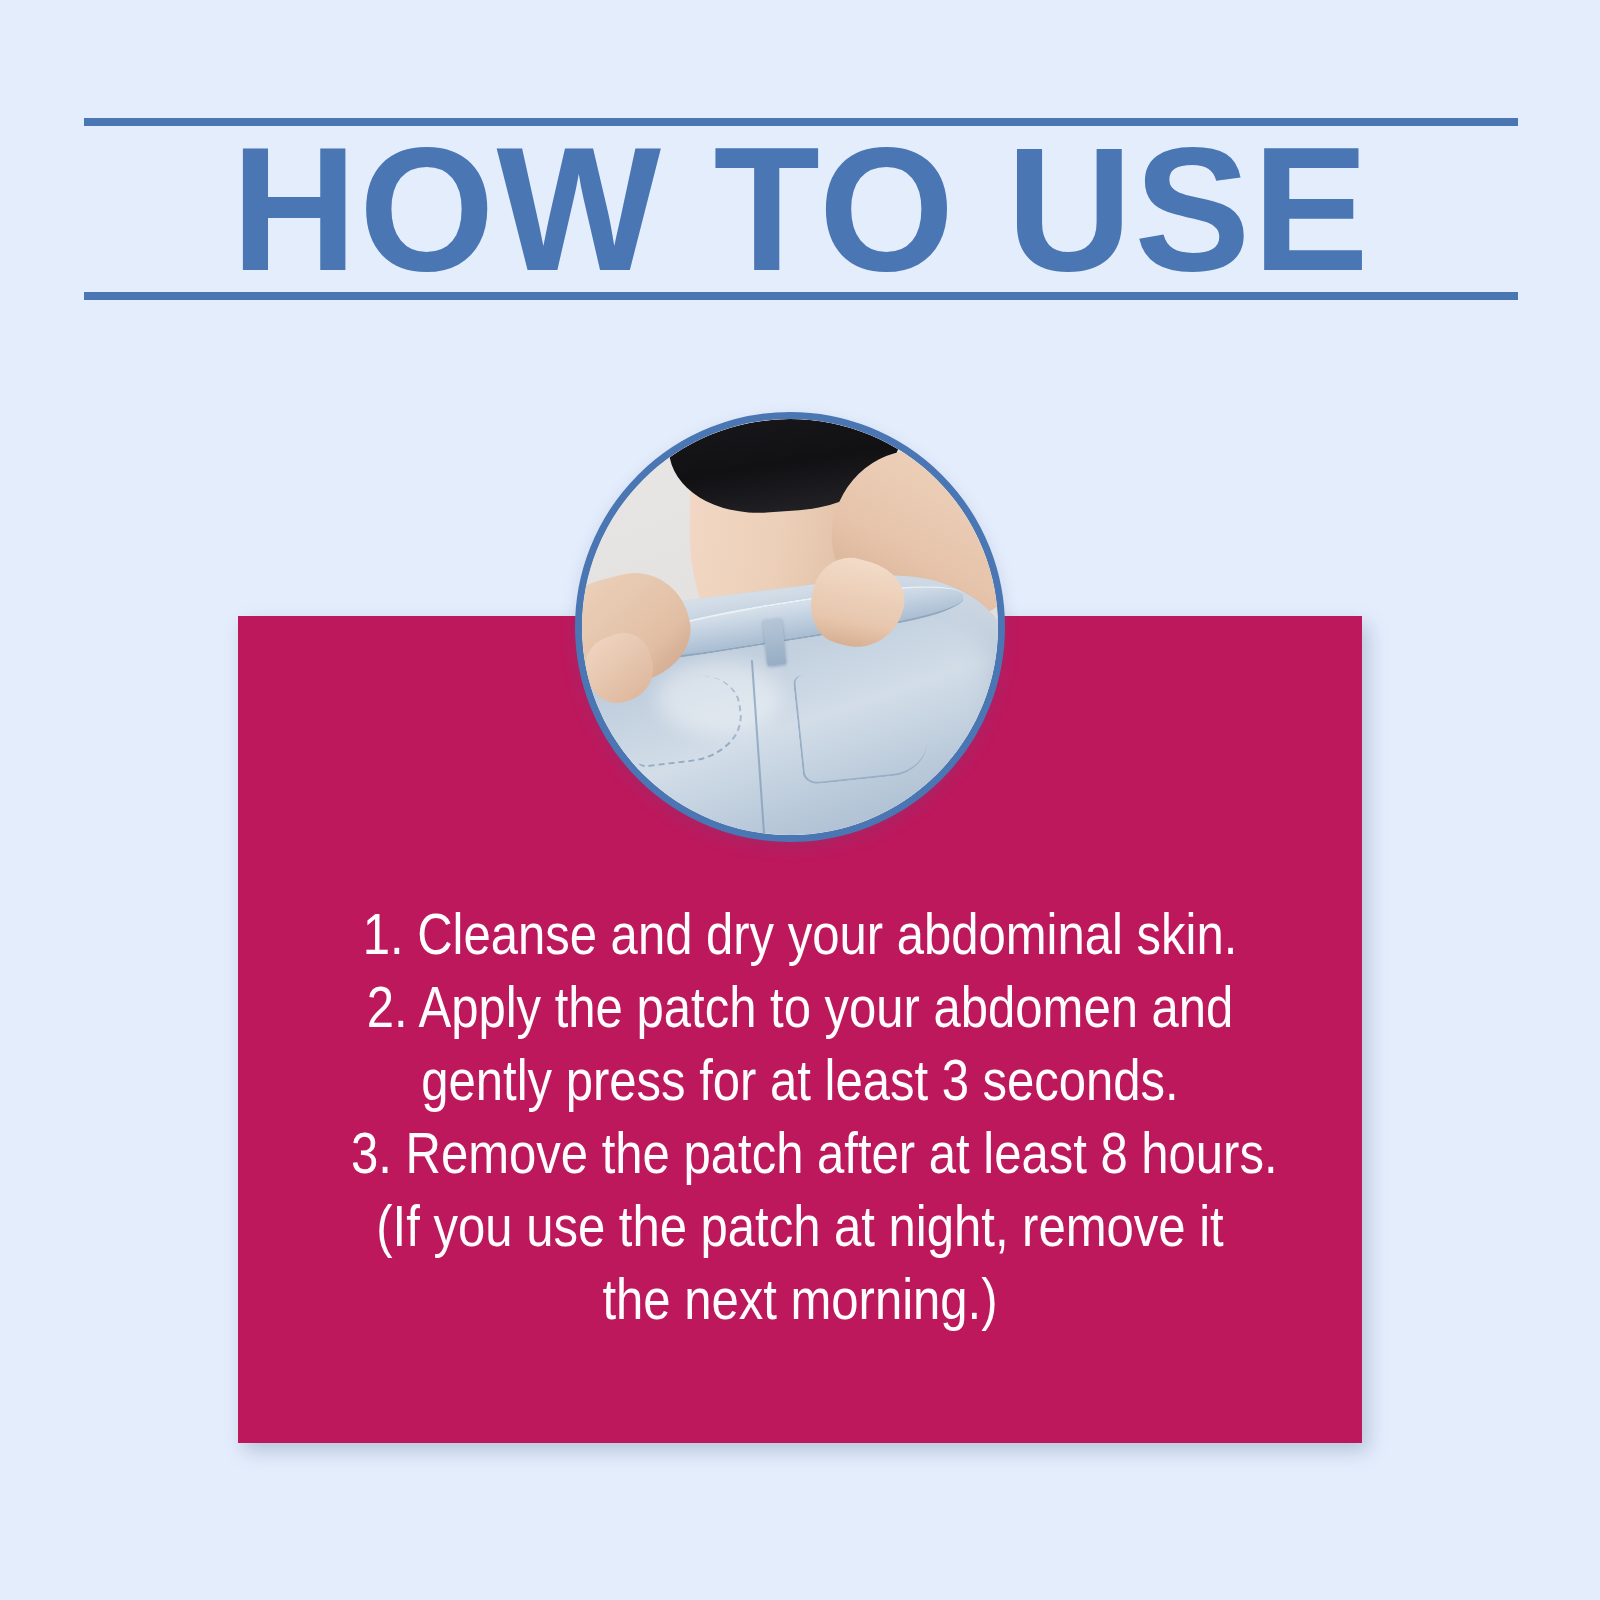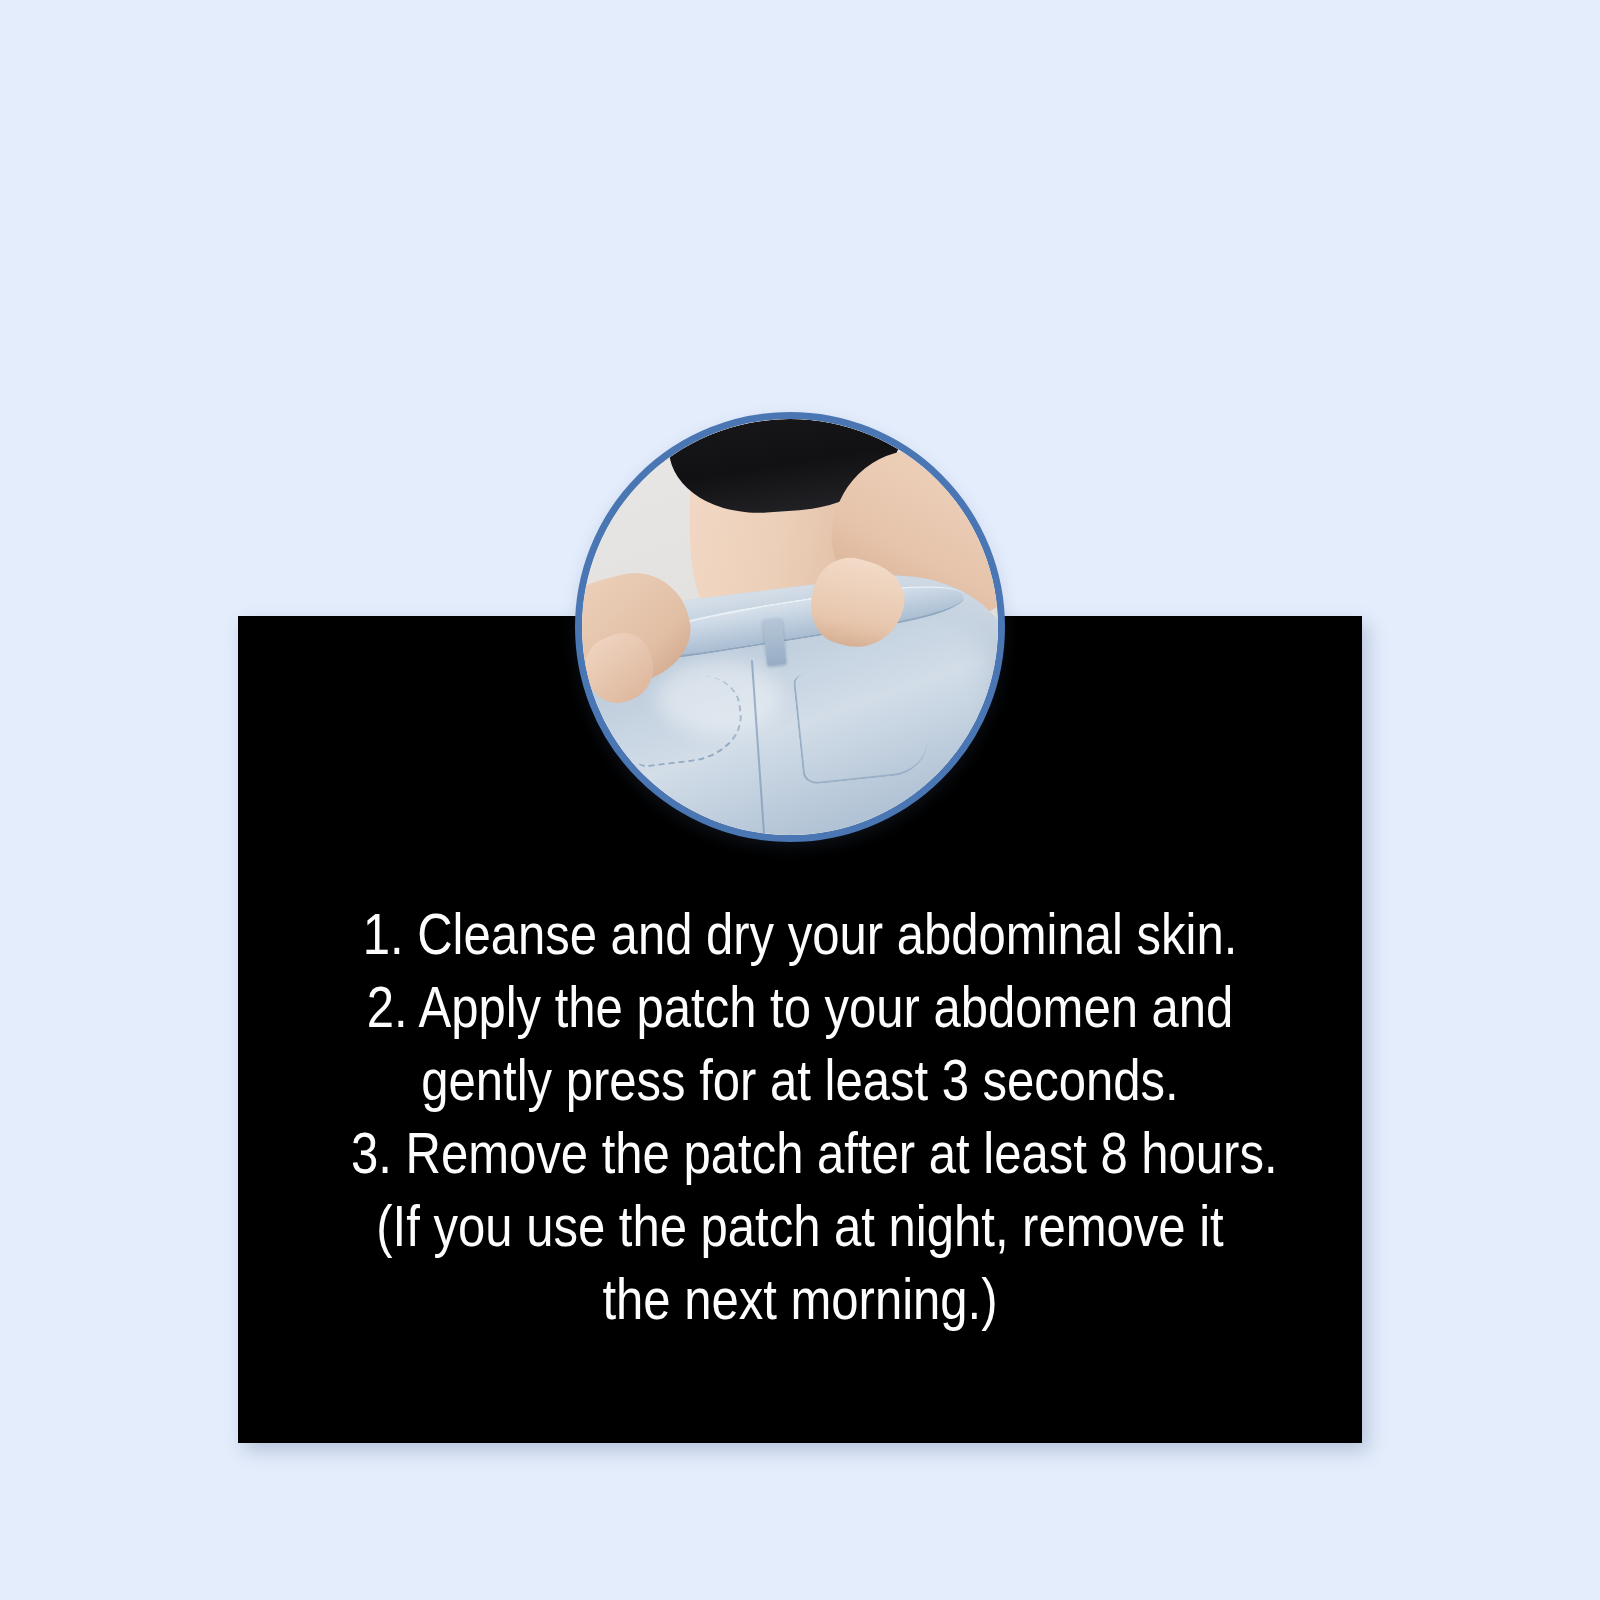--- a/index.html
+++ b/index.html
@@ -57,21 +57,21 @@
     transform-origin: center center;
   }
 
   
   .info-card {
     position: absolute;
     left: 238px;
     top: 616px;
     width: 1124px;
     height: 827px;
-    background: #000000;
+    background: #be185d;
     box-shadow: 6px 8px 18px rgba(70, 95, 135, 0.28);
     z-index: 1;
   }
 
   .steps {
     position: absolute;
     left: 40px;
     top: 282px;
     width: 1044px;
     text-align: center;
@@ -263,20 +263,25 @@
     box-shadow: 0 6px 16px rgba(70,95,135,0.18);
     z-index: 1;
     pointer-events: none;
   }
 </style>
 </head>
 <body>
 
 <div id="poster">
 
+  <div class="header-block">
+    <div class="rule rule-top"></div>
+    <div class="poster-title">HOW TO USE</div>
+    <div class="rule rule-bottom"></div>
+  </div>
 
   <div class="info-card">
     <div class="steps">
       <div class="step-line">1. Cleanse and dry your abdominal skin.</div>
       <div class="step-line">2. Apply the patch to your abdomen and</div>
       <div class="step-line">gently press for at least 3 seconds.</div>
       <div class="step-line">3. Remove the patch after at least 8 hours.</div>
       <div class="step-line">(If you use the patch at night, remove it</div>
       <div class="step-line">the next morning.)</div>
     </div>

